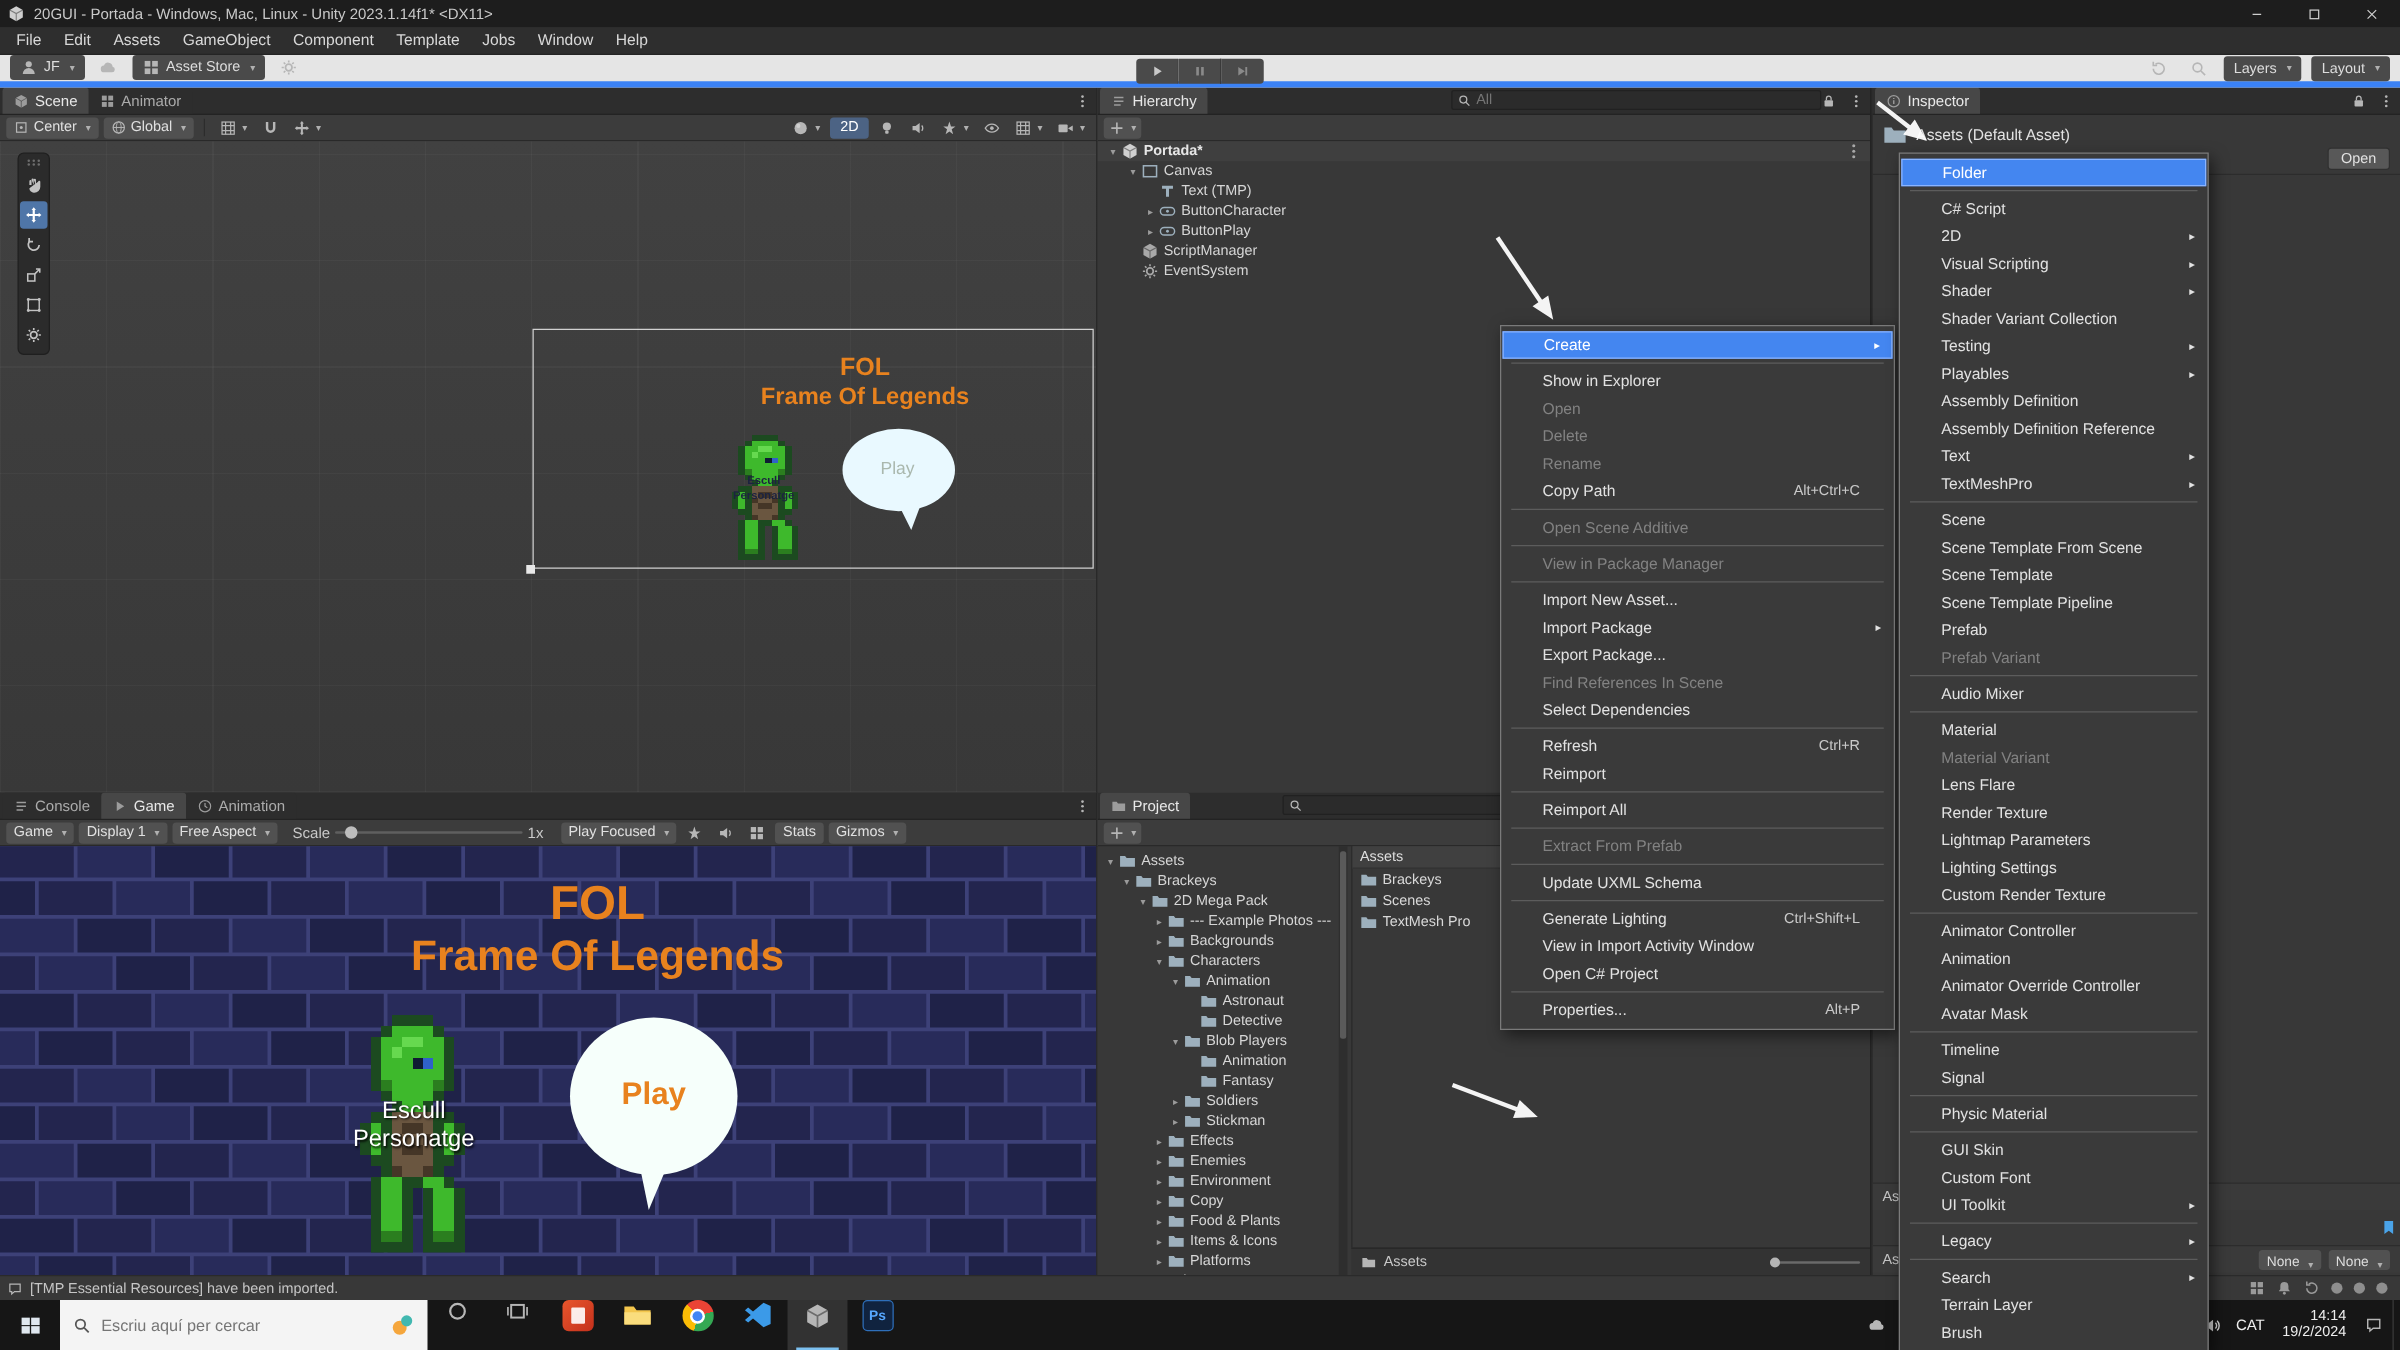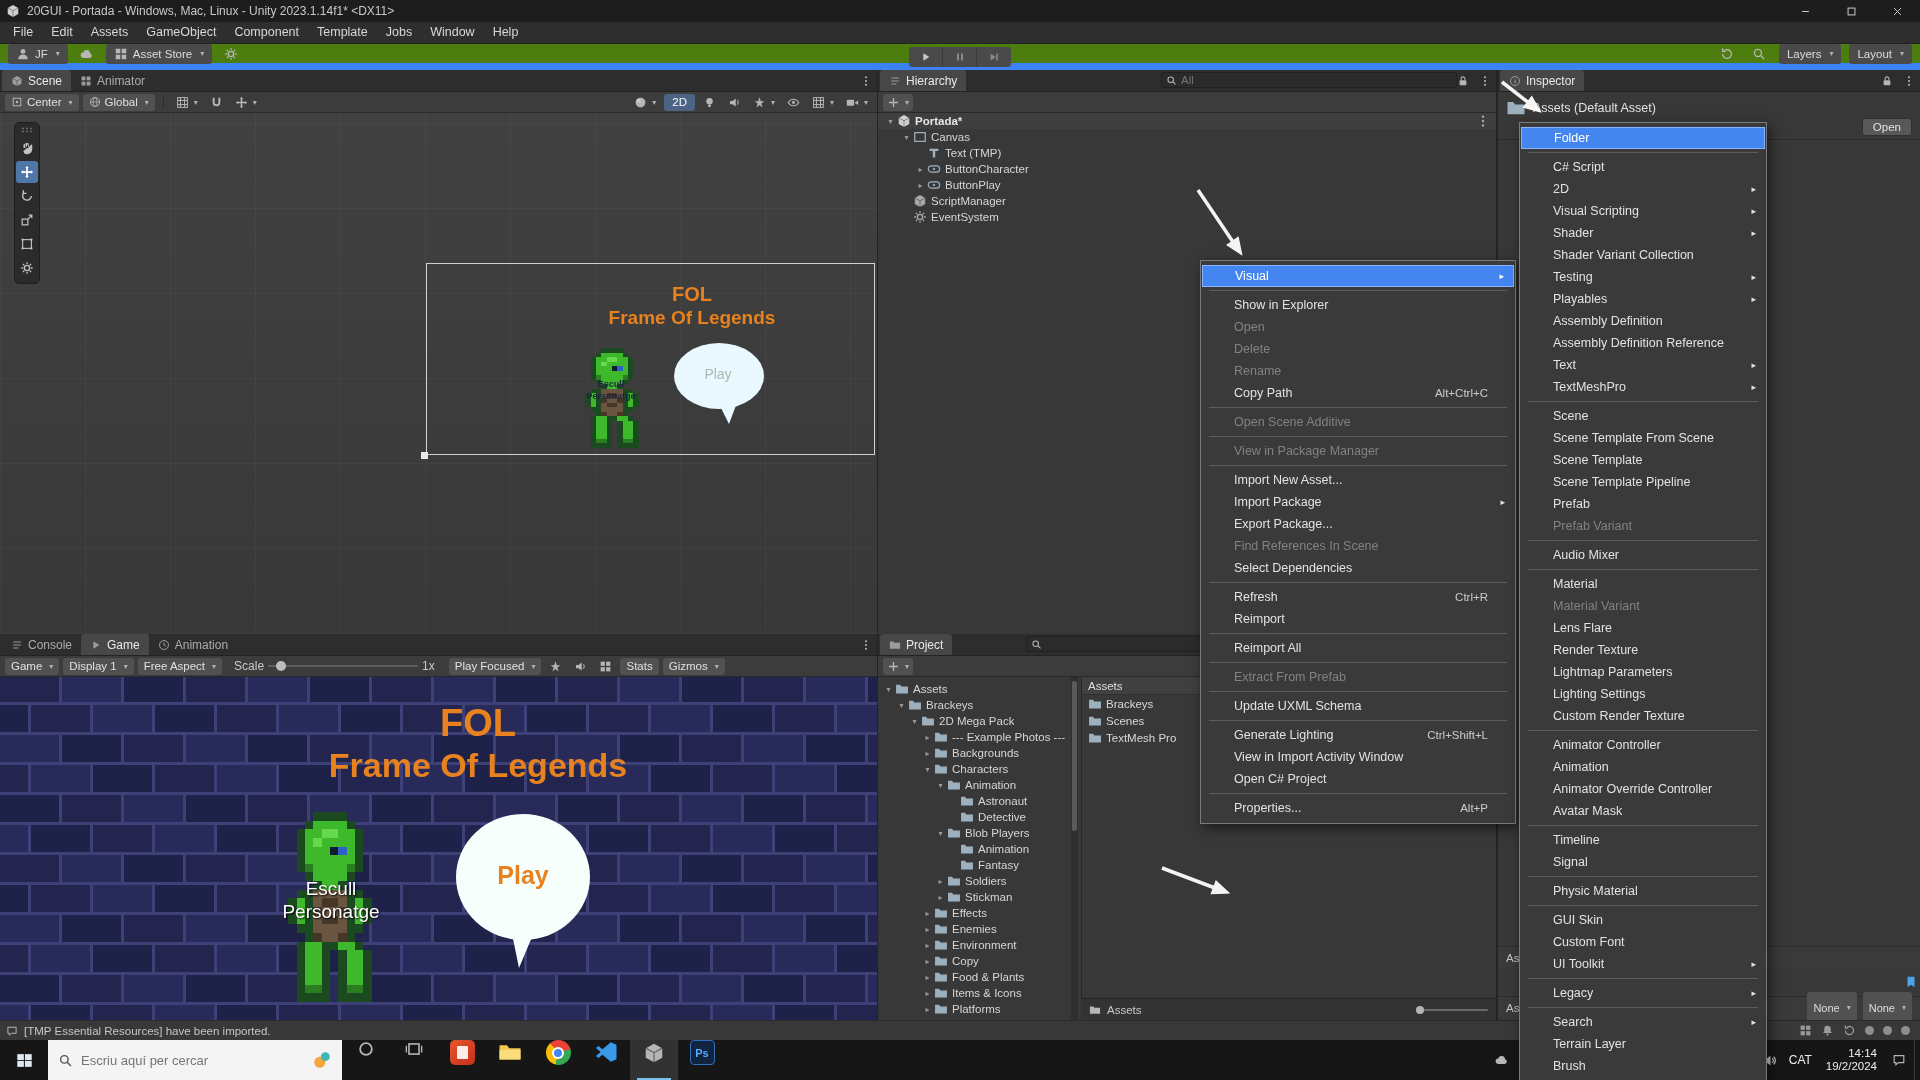--- a/index.html
+++ b/index.html
@@ -11,21 +11,21 @@
 .car{font-size:8px;color:#b0b0b0;margin-left:3px}
 .sp{flex:1}
 
 .titlebar{position:absolute;left:0;top:0;width:100%;height:22px;background:#1d1d1d;display:flex;align-items:center;gap:7px;padding-left:6px;z-index:5}
 .titlebar .ttext{font-size:12px;color:#c9c9c9;white-space:nowrap}
 .winbtns{margin-left:auto;display:flex;height:100%}
 .wbtn{width:46px;display:flex;align-items:center;justify-content:center;color:#cfcfcf}
 .wbtn .ic{width:11px;height:11px;color:#cfcfcf}
 .menubar{position:absolute;left:0;top:22px;width:100%;height:22px;background:#2e2e2e;border-bottom:1px solid #242424;display:flex;align-items:center;padding-left:4px;z-index:5}
 .mbi{padding:0 9px;font-size:12.5px;color:#d8d8d8;line-height:21px}
-.maintb{position:absolute;left:0;top:44px;width:100%;height:26px;background:#4d7c0f;border-bottom:7px solid #3b82f6;display:flex;align-items:center;padding:0 8px;gap:7px;z-index:5}
+.maintb{position:absolute;left:0;top:44px;width:100%;height:26px;background:#e5e5e5;border-bottom:5px solid #3b82f6;display:flex;padding:0 8px;gap:7px;z-index:5}
 .tbtn{display:inline-flex;align-items:center;gap:5px;height:20px;padding:0 8px;background:#4a4a4a;border-radius:3px;font-size:11.5px;color:#ddd}
 .iconbtn{display:inline-flex;align-items:center;justify-content:center;width:24px;height:20px;color:#bdbdbd}
 .playgrp{position:absolute;left:909px;top:3px;display:flex}
 .pbtn{width:34px;height:20px;background:#4a4a4a;display:flex;align-items:center;justify-content:center;border-right:1px solid #3a3a3a}
 .pbtn:first-child{border-radius:3px 0 0 3px}
 .pbtn:last-child{border-radius:0 3px 3px 0;border-right:none}
 .pbtn .ic{width:12px;height:12px;color:#c9c9c9}
 .pbtn.dim .ic{color:#8a8a8a}
 .rightgrp{margin-left:auto;display:flex;align-items:center;gap:8px}
 
@@ -101,21 +101,21 @@
 .lrow .ticon{display:inline-flex;width:14px;height:14px;color:#9db0bd}
 .lrow .tlbl{max-width:92px;overflow:hidden;text-overflow:ellipsis;white-space:nowrap}
 .projfooter{position:absolute;left:203px;right:0;bottom:0;height:22px;background:#333;border-top:1px solid #262626;display:flex;align-items:center;padding:0 8px;font-size:11.5px;color:#c9c9c9;gap:6px}
 .zoomtrack{width:72px;height:2px;background:#6a6a6a;border-radius:1px;position:relative;margin-left:auto}
 .zoomthumb{position:absolute;left:0;top:-3px;width:8px;height:8px;border-radius:50%;background:#b5b5b5}
 
 .insphead{position:relative;height:48px;border-bottom:1px solid #2c2c2c}
 .insprow1{display:flex;align-items:center;gap:7px;padding:6px 8px 0 8px}
 .insptitle{font-size:12.5px;color:#e2e2e2}
 .inspbar{position:absolute;left:0;right:0;height:22px;background:#3a3a3a;border-top:1px solid #2c2c2c;display:flex;align-items:center;padding:0 8px;font-size:11.5px;color:#c4c4c4;gap:6px}
-.miniselect{height:16px;background:#515151;border-radius:3px;padding:16px 6px;font-size:11px;display:flex;align-items:center;gap:4px;color:#ddd}
+.miniselect{height:16px;background:#515151;border-radius:3px;padding:0 6px;font-size:11px;display:flex;align-items:flex-end;gap:4px;color:#ddd}
 
 #statusbar{position:absolute;left:0;top:1020px;width:1920px;height:20px;background:#383838;border-top:1px solid #2a2a2a;display:flex;align-items:center;padding:0 6px;gap:6px;font-size:11.5px;color:#c6c6c6;z-index:6}
 .statright{margin-left:auto;display:flex;align-items:center;gap:9px;padding-right:4px}
 .statright .ic{width:13px;height:13px;color:#9a9a9a}
 .dot{width:9px;height:9px;border-radius:50%;background:#8e8e8e}
 
 #taskbar{position:absolute;left:0;top:1040px;width:1920px;height:40px;background:#161616;display:flex;align-items:center;z-index:10}
 .tb-start{width:48px;height:40px;display:flex;align-items:center;justify-content:center;color:#e8e8e8}
 .tb-start .ic{width:17px;height:17px;color:#dfe7ef}
 .tb-search{width:294px;height:40px;background:#f4f4f4;display:flex;align-items:center;gap:8px;padding:0 10px;color:#5a5a5a}
@@ -1777,21 +1777,21 @@
               <path d="M2.5 3h11v8h-6l-3 2.5V11h-2z" fill="none" stroke="currentColor" stroke-width="1.3"></path>
             </svg>
           </span>
         </div>
       <div class="showdesk"></div>
     </div>
   </div>
 
   <div class="menu" id="contextmenu">
       <div class="mi hl">
-        <span class="mlbl">Visual</span>
+        <span class="mlbl">Create</span>
         <span class="mchev">▸</span>
       </div>
       <div class="msep"></div>
       <div class="mi">
         <span class="mlbl">Show in Explorer</span>
       </div>
       <div class="mi dis">
         <span class="mlbl">Open</span>
       </div>
       <div class="mi dis">

